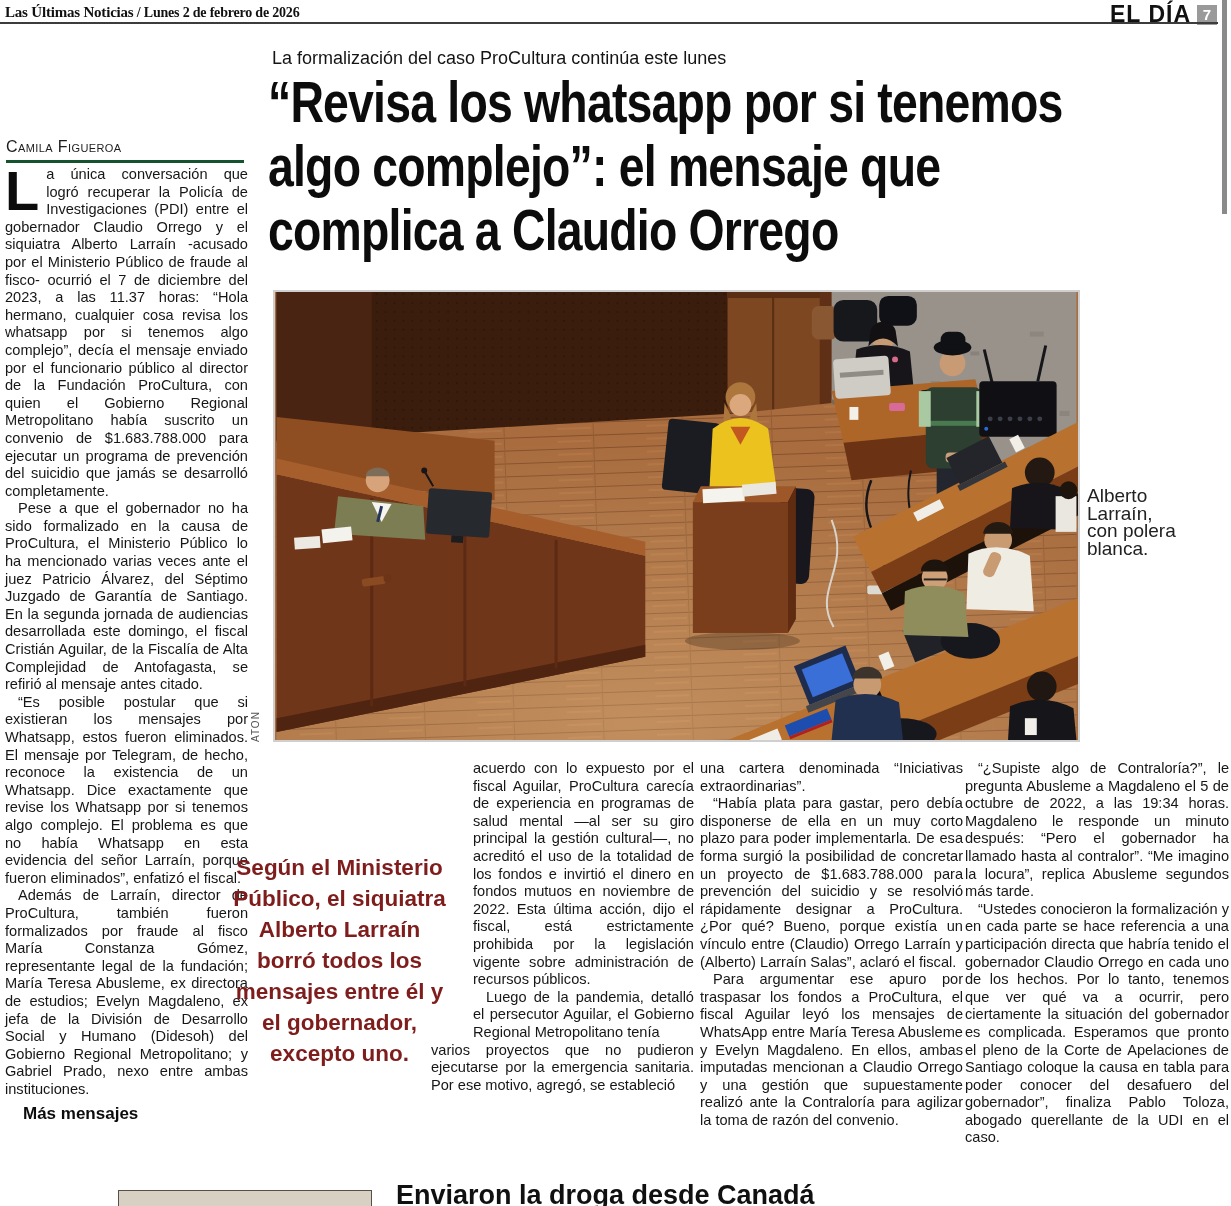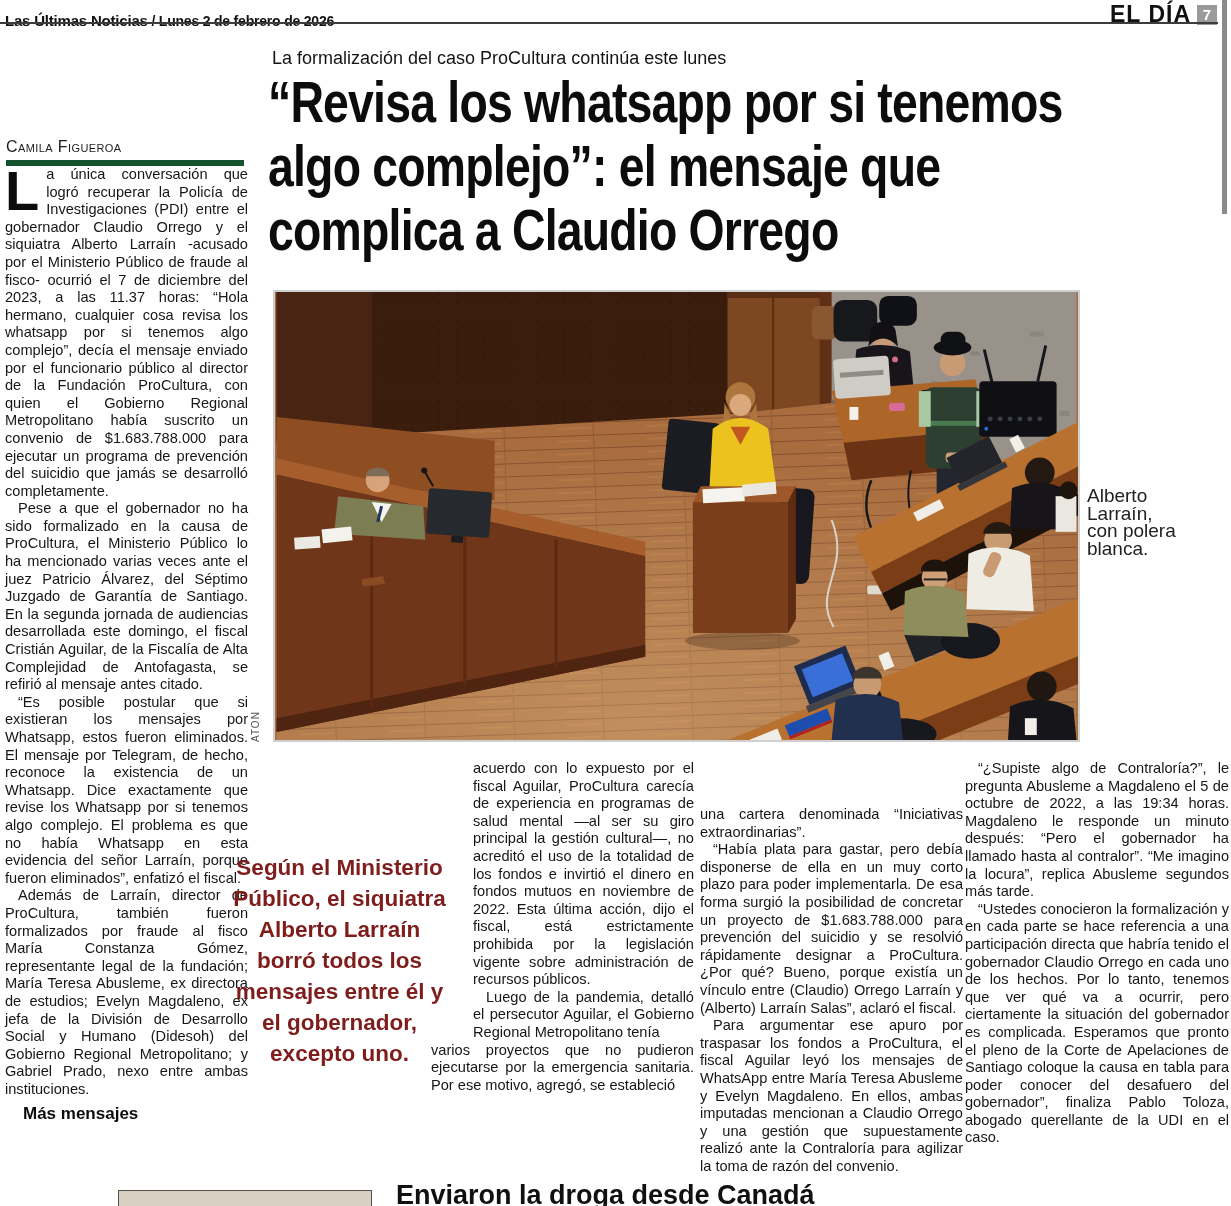--- a/index.html
+++ b/index.html
@@ -1,39 +1,39 @@
 <!DOCTYPE html>
 <html><head>
 <meta charset="utf-8">
 <style>
   html,body{margin:0;padding:0;background:#ffffff;}
   #page{position:relative;width:1231px;height:1206px;background:#fff;overflow:hidden;
         font-family:"Liberation Sans","DejaVu Sans",sans-serif;color:#111;}
   
-  .mast-left{position:absolute;left:5px;top:12px;font-size:15px;font-weight:700;letter-spacing:-0.2px;}
+  .mast-left{position:absolute;left:5px;top:4px;font-size:15px;font-weight:700;letter-spacing:-0.2px;font-family:Liberation Serif, serif;}
   .mast-left .date-part{font-weight:600;font-size:14px;}
   .mast-right{position:absolute;right:14px;top:1px;display:flex;align-items:center;gap:6px;margin-left:43px;}
   .mast-section{font-size:23px;font-weight:800;letter-spacing:1px;}
   .page-box{width:20px;height:20px;background:#9a9a9a;color:#fff;font-weight:700;font-size:15px;
             display:flex;align-items:center;justify-content:center;}
   .mast-rule{position:absolute;left:0;top:22px;width:1218px;height:2px;background:#3c3c3c;}
   
   .kicker{position:absolute;left:272px;top:48px;font-size:18px;color:#141414;}
   .headline{position:absolute;left:268px;top:70px;margin:0;font-size:58px;font-weight:700;
             line-height:64px;letter-spacing:-1px;color:#0c0c0c;}
   .hl-line{display:block;transform:scaleX(0.80);transform-origin:0 50%;white-space:nowrap;}
   
   .byline{position:absolute;left:6px;top:138px;width:238px;font-variant:small-caps;font-size:16px;
-          letter-spacing:0.4px;border-bottom:6px solid #14532d;padding-bottom:4px;color:#1c1c1c;}
+          letter-spacing:0.4px;border-bottom:3px solid #14532d;padding-bottom:4px;color:#1c1c1c;}
   .col{position:absolute;font-size:14.6px;line-height:17.6px;text-align:justify;color:#161616;}
   .col p{margin:0;}
   .col .ind{text-indent:13px;}
   .col1{left:5px;top:166px;width:243px;}
   .col2{left:431px;top:760px;width:263px;}
-  .col3{left:700px;top:760px;width:263px;margin-top:46px;}
+  .col3{left:700px;top:760px;width:263px;}
   .col4{left:965px;top:760px;width:264px;}
   .indented{padding-left:42px;}
   .dropcap{float:left;font-size:56px;line-height:44px;font-weight:700;padding:3px 7px 0 0;color:#0c0c0c;}
   .subhead{margin:7px 0 10px 18px;font-size:17px;font-weight:700;color:#0c0c0c;}
   
   .pullquote{position:absolute;left:228px;top:852px;width:223px;font-size:22.5px;font-weight:700;
              line-height:31px;text-align:center;color:#7f1d1d;}
   
   .photo{position:absolute;left:273px;top:290px;width:807px;height:452px;border:2px solid #cfcfcf;
          box-sizing:border-box;overflow:hidden;background:#a86c3e;}

